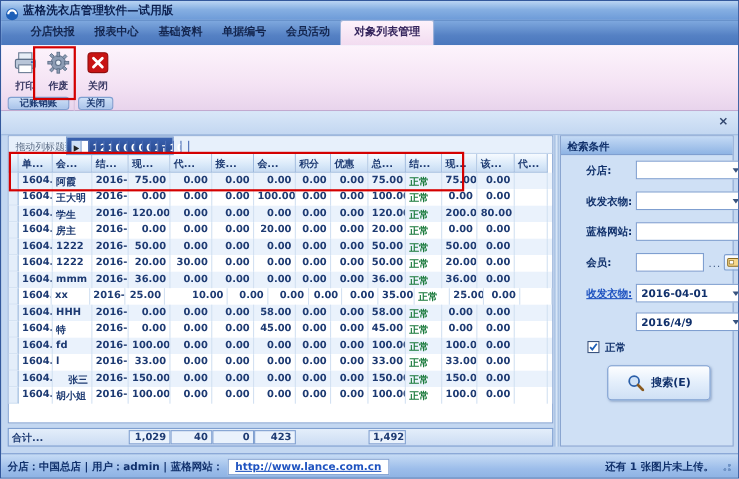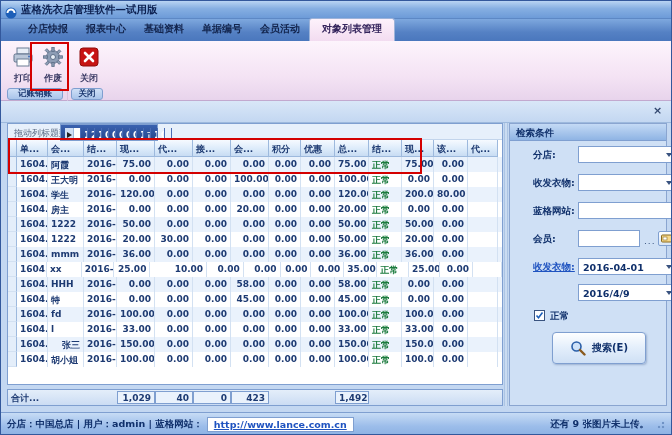--- a/index.html
+++ b/index.html
@@ -559,21 +559,21 @@
         <line x1="10" y1="10" x2="14.5" y2="14.5" stroke="#8a5a1f" stroke-width="2.4" stroke-linecap="round"></line>
       </svg>
       <span>搜索(E)</span>
     </div>
   </div>
 
   <div class="statusbar">
     <span>分店：中国总店 | 用户：admin | 蓝格网站：</span>
     <span class="sb-url">http://www.lance.com.cn</span>
     <span class="sb-right">
-      <span>还有 9 张图片未上传。</span>
+      <span>还有 1 张图片未上传。</span>
       <span class="grip"></span>
     </span>
   </div>
 
   <div class="redbox b1"></div>
   <div class="redbox b2"></div>
 
 </div>
 
 </body></html>

